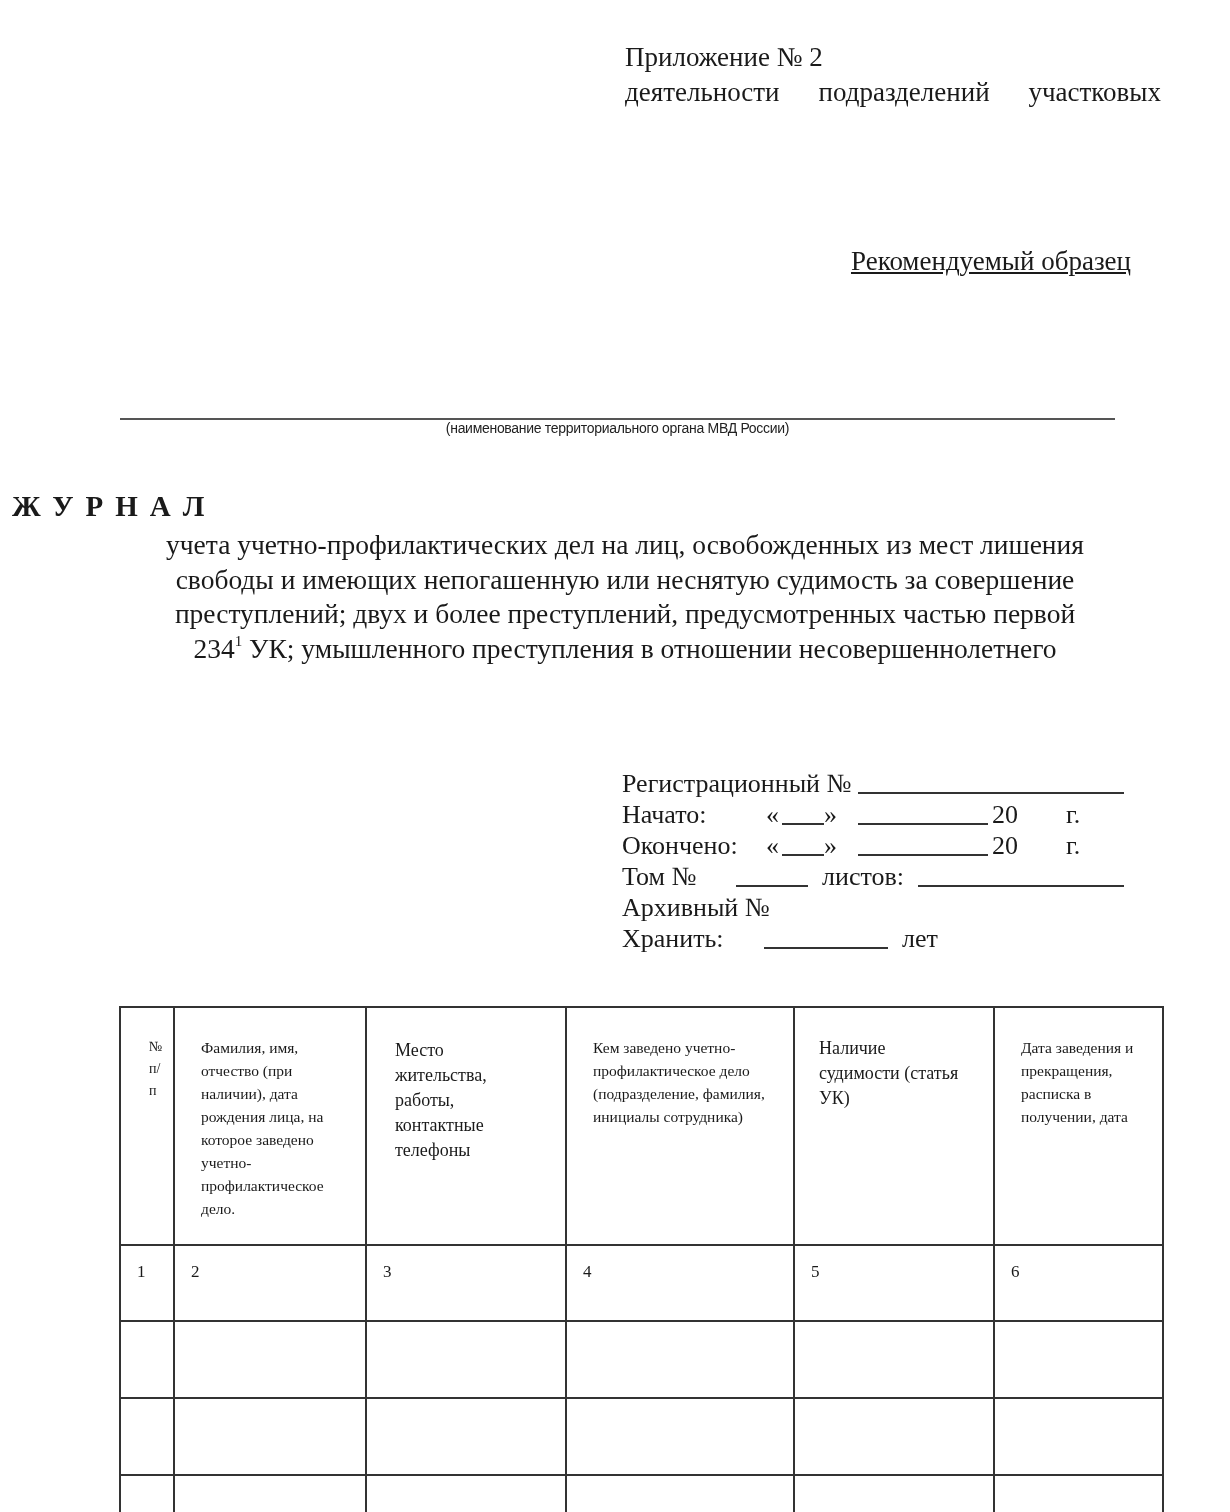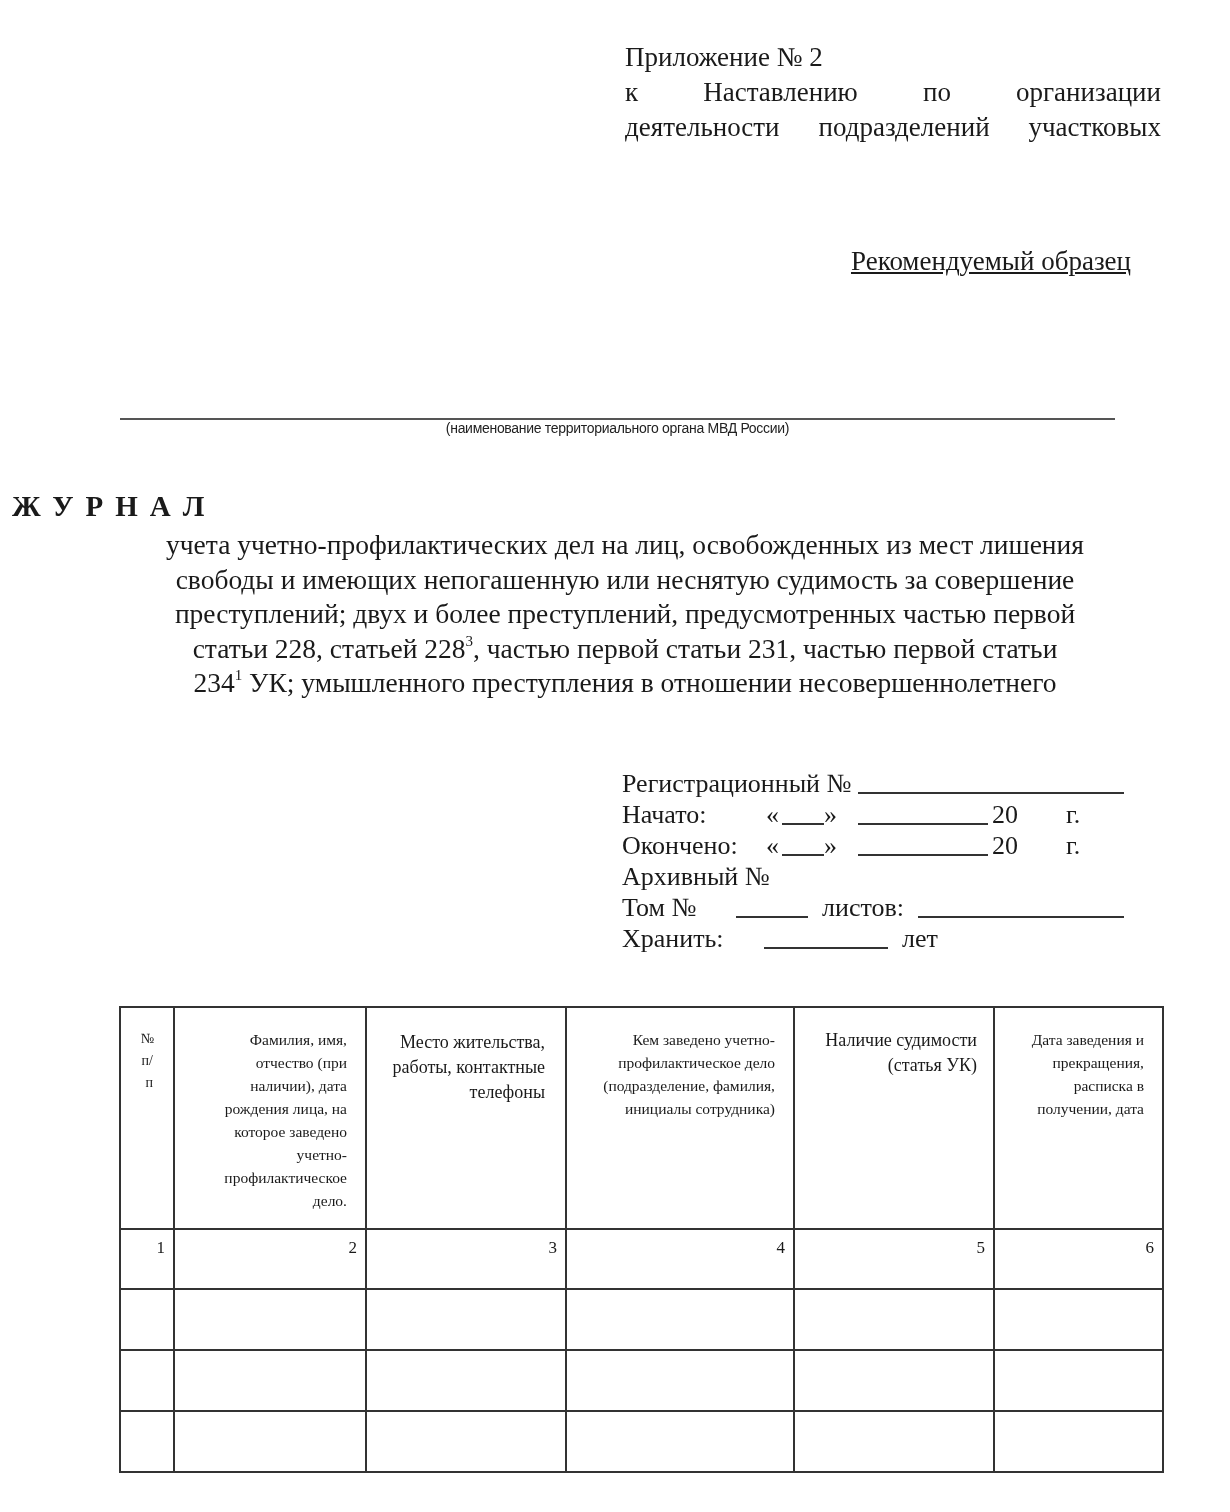--- a/index.html
+++ b/index.html
@@ -30,48 +30,46 @@
   sup { font-size: 15px; line-height: 0; position: relative; top: -2px; }
 
   .meta { position: absolute; left: 622px; top: 768px; width: 520px;
           font-size: 26px; line-height: 31px; text-align: right; }
   .meta-row { position: relative; height: 31px; white-space: nowrap; }
   .meta-row > span { position: absolute; top: 0; }
   .blank { display: inline-block; border-bottom: 2px solid #333; height: 24px; }
 
   table.journal { position: absolute; left: 119px; top: 1006px; width: 1043px;
                   border-collapse: collapse; table-layout: fixed; }
-  table.journal td { border: 2px solid #333; vertical-align: top; text-align: right;
-                     padding: 8px; }
+  table.journal td { border: 2px solid #333; vertical-align: top; text-align: left;
+                     padding: 16px; }
   .hdr td { height: 204px; }
   .hdr .cell-text { display: block; padding-top: 12px; font-size: 15.5px; line-height: 23px; }
   .hdr .big { font-size: 18px; line-height: 25px; padding-top: 14px; }
   .num td { height: 42px; vertical-align: middle; font-size: 17px; }
   .empty td { height: 43px; }
 </style>
 </head>
 <body>
 
 <div class="appendix">
   <span class="line">Приложение № 2</span>
-  <span class="line justify">к Наставлению по организации</span>
   <span class="line justify">деятельности подразделений участковых</span>
 </div>
 
 <div class="sample">Рекомендуемый образец</div>
 
 <div class="org-line"></div>
 <div class="org-caption">(наименование территориального органа МВД России)</div>
 
 <div class="journal-title">ЖУРНАЛ</div>
 <div class="journal-subtitle">
   <span>учета учетно-профилактических дел на лиц, освобожденных из мест лишения</span>
   <span>свободы и имеющих непогашенную или неснятую судимость за совершение</span>
   <span>преступлений; двух и более преступлений, предусмотренных частью первой</span>
-  <span><b style="font-weight:normal">статьи 228, статьей 228</b><sup>3</sup><b style="font-weight:normal">, частью первой статьи 231, частью первой статьи</b></span>
   <span><b style="font-weight:normal">234</b><sup>1</sup><b style="font-weight:normal"> УК; умышленного преступления в отношении несовершеннолетнего</b></span>
 </div>
 
 <div class="meta">
   <div class="meta-row">
     <span style="left:0">Регистрационный №</span>
     <span style="left:236px" class="blank"></span>
     <span style="left:236px; width:266px; height:24px; border-bottom:2px solid #333;"></span>
   </div>
   <div class="meta-row">
@@ -86,27 +84,27 @@
   <div class="meta-row">
     <span style="left:0">Окончено:</span>
     <span style="left:144px">«</span>
     <span style="left:160px; width:42px;" class="blank"></span>
     <span style="left:202px">»</span>
     <span style="left:236px; width:130px;" class="blank"></span>
     <span style="left:370px">20</span>
     <span style="left:444px">г.</span>
   </div>
   <div class="meta-row">
-    <span style="left:0">Архивный №</span>
-  </div>
-  <div class="meta-row">
     <span style="left:0">Том №</span>
     <span style="left:114px; width:72px;" class="blank"></span>
     <span style="left:200px">листов:</span>
     <span style="left:296px; width:206px;" class="blank"></span>
+  </div>
+  <div class="meta-row">
+    <span style="left:0">Архивный №</span>
   </div>
   <div class="meta-row">
     <span style="left:0">Хранить:</span>
     <span style="left:142px; width:124px;" class="blank"></span>
     <span style="left:280px">лет</span>
   </div>
 </div>
 
 <table class="journal">
   <colgroup>

